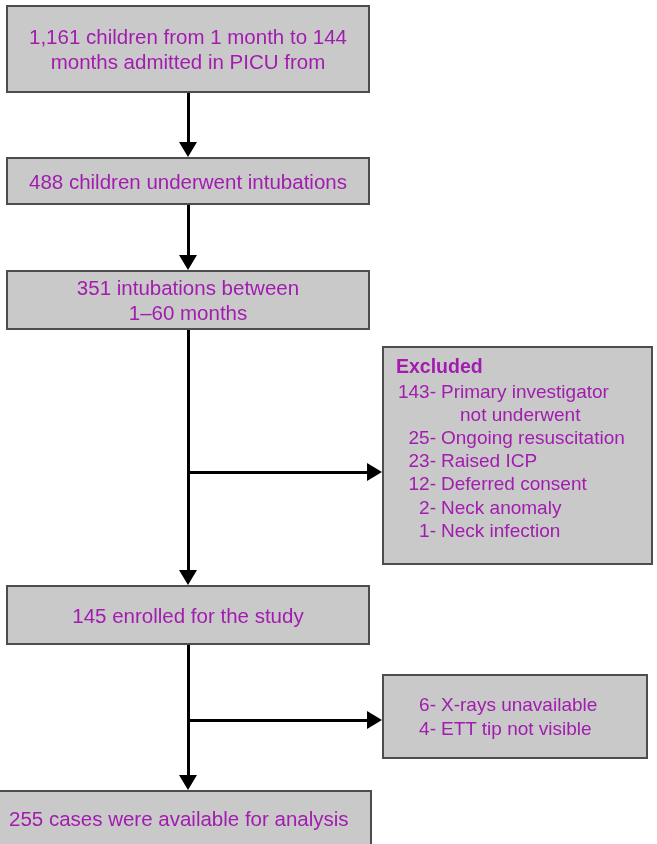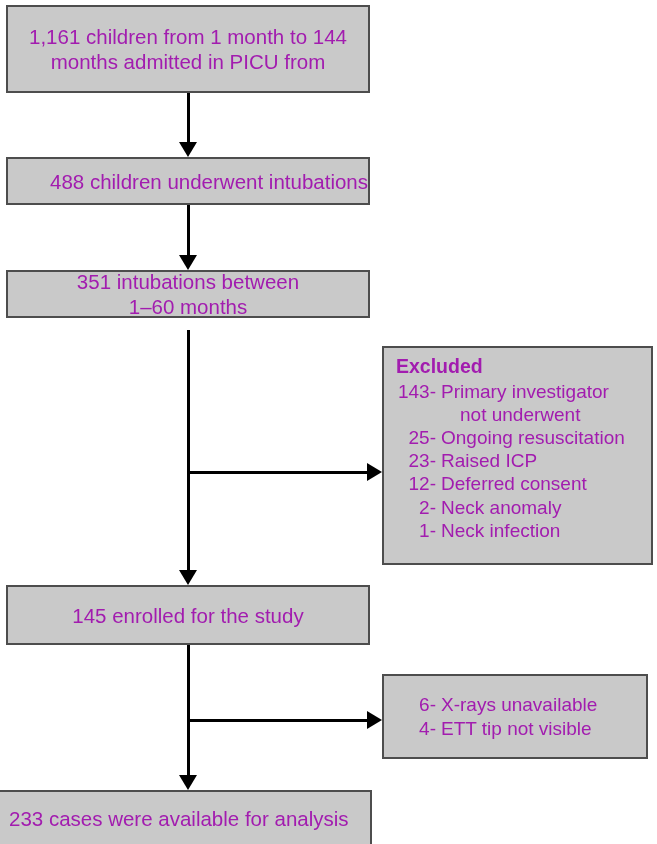--- a/index.html
+++ b/index.html
@@ -32,22 +32,22 @@
     align-items: center;
     text-align: center;
   }
   .node-line {
     display: block;
     white-space: pre;
   }
 
   
   #box-cohort   { left: 6px;  top: 5px;   width: 364px; height: 88px;  font-size: 20.5px; }
-  #box-intubated{ left: 6px;  top: 157px; width: 364px; height: 48px;  font-size: 20.5px; align-items: flex-end; }
-  #box-agerange { left: 6px;  top: 270px; width: 364px; height: 48px;  font-size: 20.5px; }
+  #box-intubated{ left: 6px;  top: 157px; width: 364px; height: 48px;  font-size: 20.5px; }
+  #box-agerange { left: 6px;  top: 270px; width: 364px; height: 60px;  font-size: 20.5px; }
   #box-enrolled { left: 6px;  top: 585px; width: 364px; height: 60px;  font-size: 20.5px; justify-content: center; }
   #box-analysis { left: -3px; top: 790px; width: 375px; height: 56px;  font-size: 20.5px;
                   align-items: flex-start; }
   #box-analysis .node-line { padding-left: 10px; }
 
   
   #box-excluded { left: 382px; top: 346px; width: 271px; height: 219px; font-size: 19px;
                   justify-content: flex-start; padding: 7px 18px 0 6px; }
   #box-dropped  { left: 382px; top: 674px; width: 266px; height: 85px;  font-size: 19px;
                   justify-content: center; padding: 0 6px; }
@@ -185,16 +185,16 @@
       <span class="excl-count">6-</span>
       <span class="excl-label">X-rays unavailable</span>
     </div>
     <div class="excl-row">
       <span class="excl-count">4-</span>
       <span class="excl-label"><span>ETT tip not visible</span></span>
     </div>
   </div>
 
   <div class="node" id="box-analysis">
-    <span class="node-line">233 cases were available for analysis</span>
+    <span class="node-line">255 cases were available for analysis</span>
   </div>
 
 </div>
 
 </body></html>

